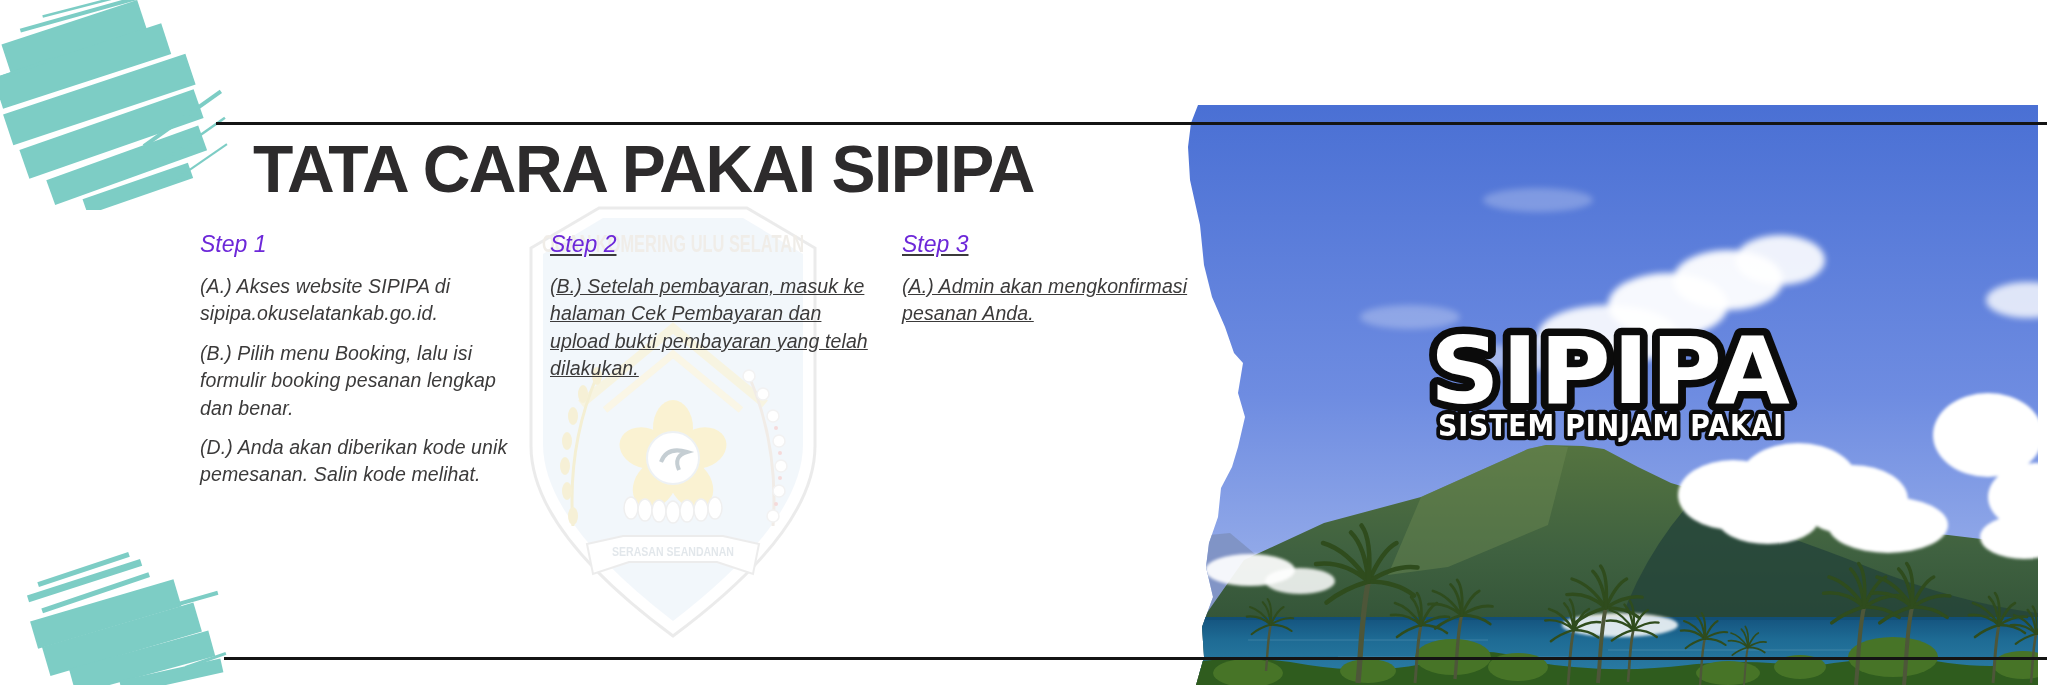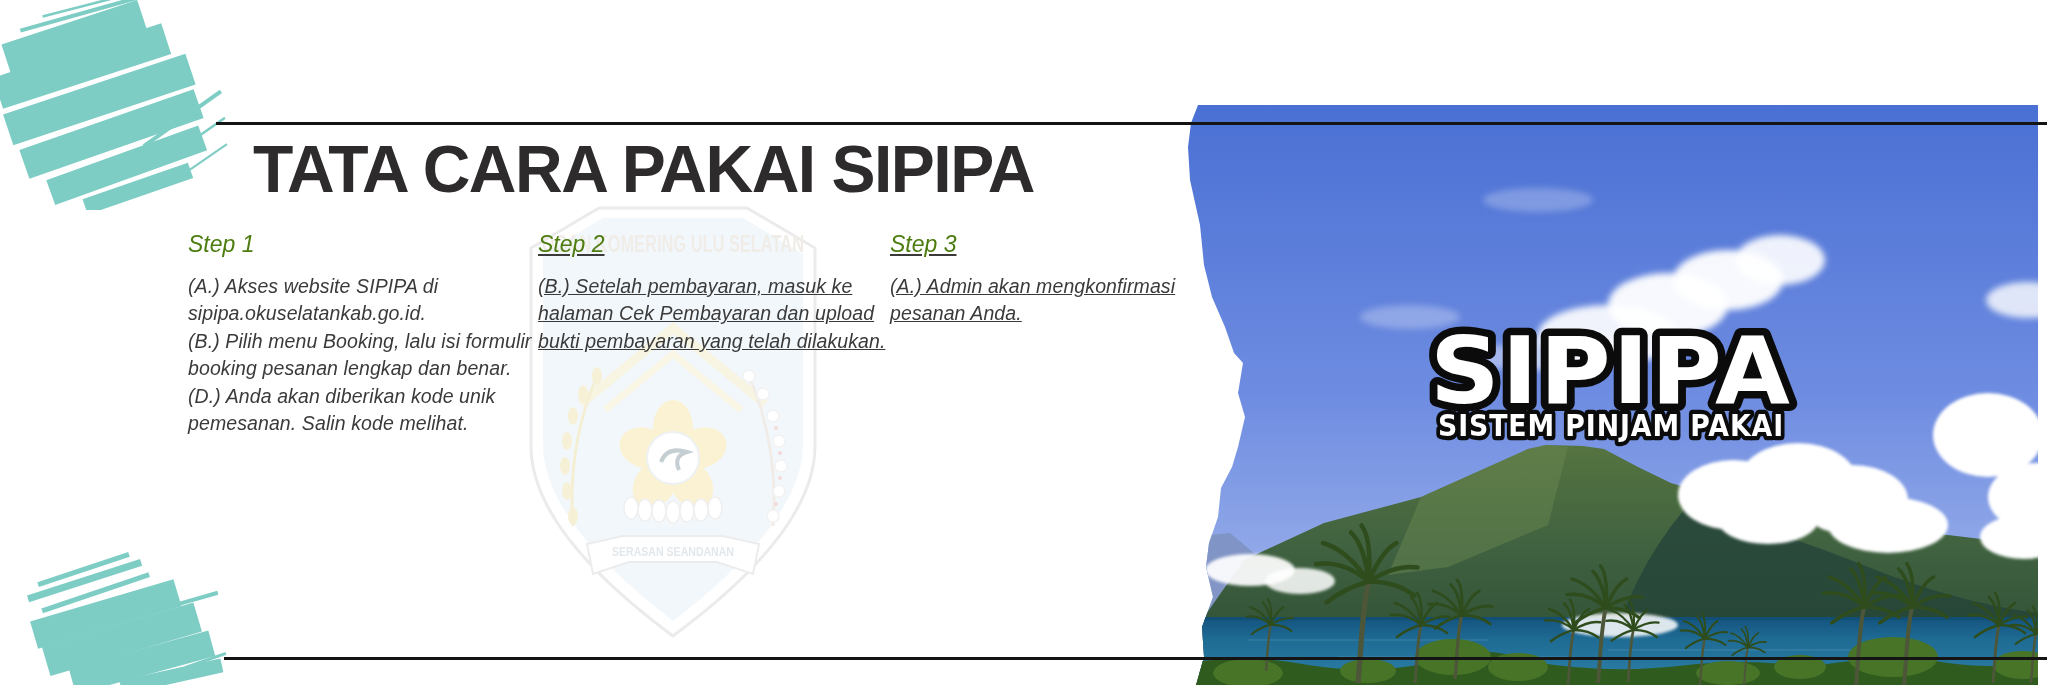--- a/index.html
+++ b/index.html
@@ -18,22 +18,22 @@
   
   .page-title{position:absolute;left:253px;top:131px;margin:0;z-index:30;
     font-size:66px;font-weight:bold;letter-spacing:-1.5px;color:#2d2b2c;white-space:nowrap;}
 
   
   .watermark{position:absolute;left:503px;top:196px;width:340px;height:445px;opacity:.55;z-index:1;}
 
   
   .steps{position:absolute;left:188px;top:231px;display:flex;z-index:20;color:#3b3a3a;}
   .step-col{font-style:italic;}
-  .step-col h2{margin:0 0 15px 0;font-size:23px;font-weight:normal;color:#4d7c0f;font-style:italic;}
-  .step-col p{margin:0;font-size:19.5px;line-height:27.4px;letter-spacing:.1px;}
+  .step-col h2{margin:0 0 15px 12px;font-size:23px;font-weight:normal;color:#6d28d9;font-style:italic;}
+  .step-col p{margin:12px;font-size:19.5px;line-height:27.4px;letter-spacing:.1px;}
   .col1{width:350px;margin-right:0;}
   .col2{width:352px;margin-left:0;}
   .col3{width:348px;}
   .col1,.col2{padding-right:0;}
   .step-col+.step-col{margin-left:0;text-decoration:underline;}
   .col1{flex:0 0 350px;}
   .col2{flex:0 0 352px;}
   .col3{flex:0 0 348px;}
 
   

